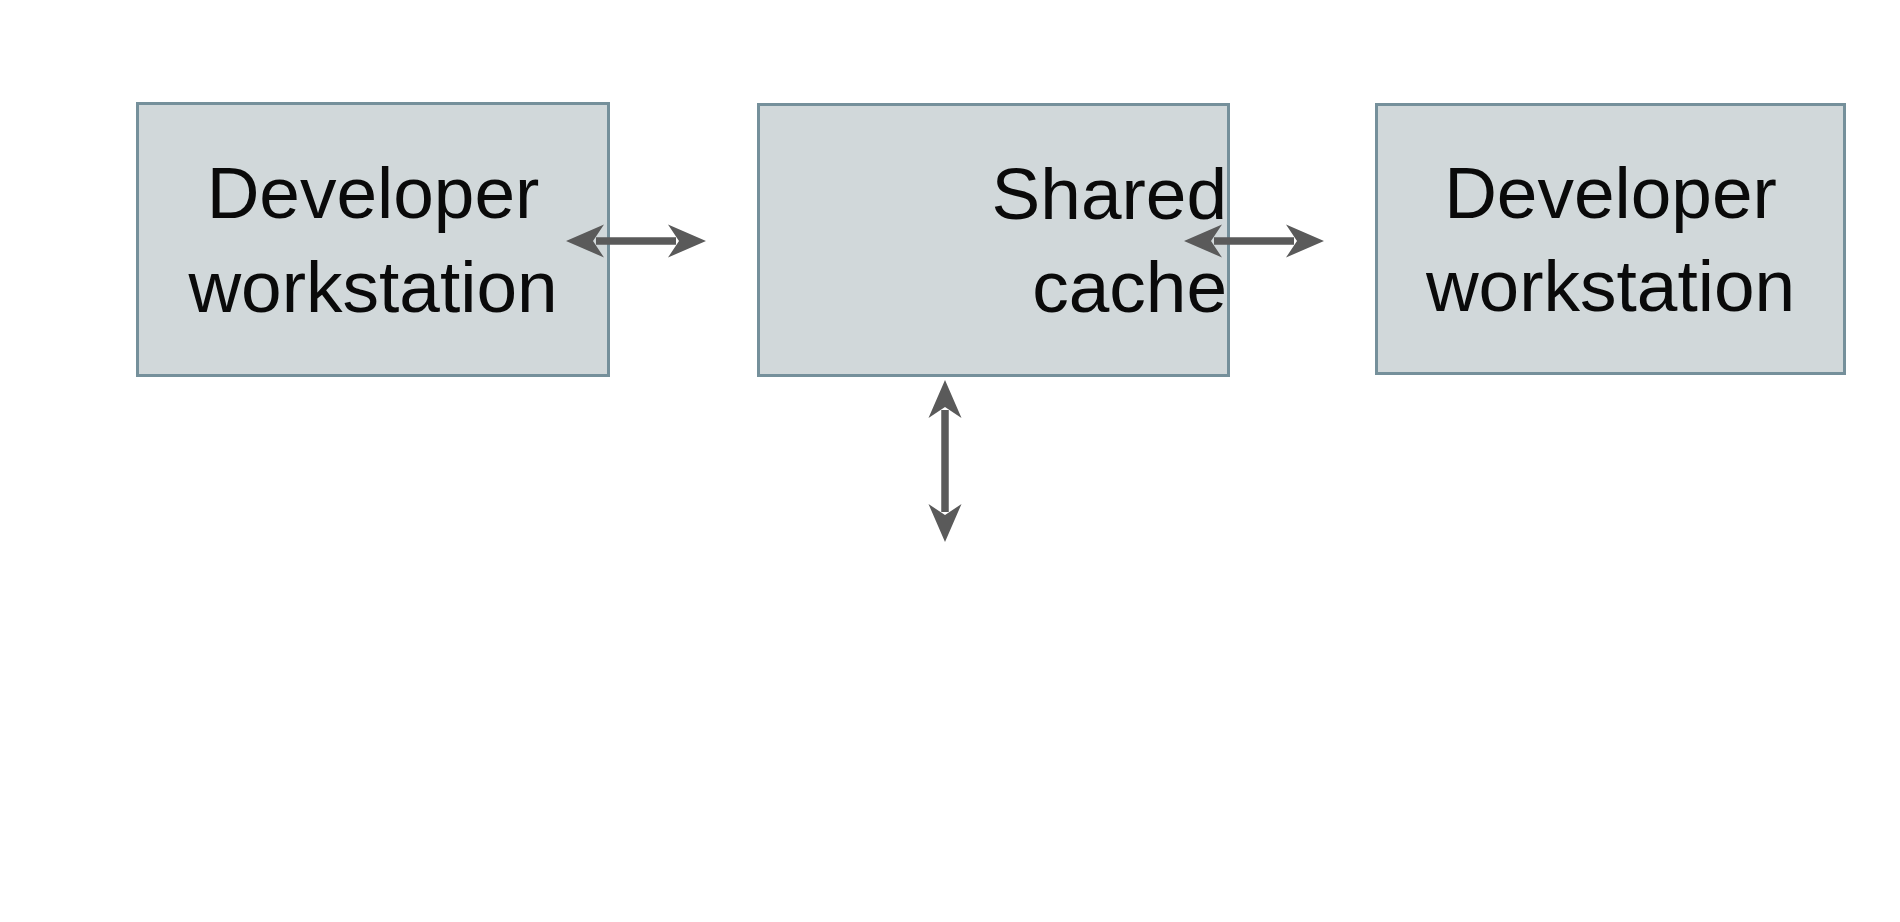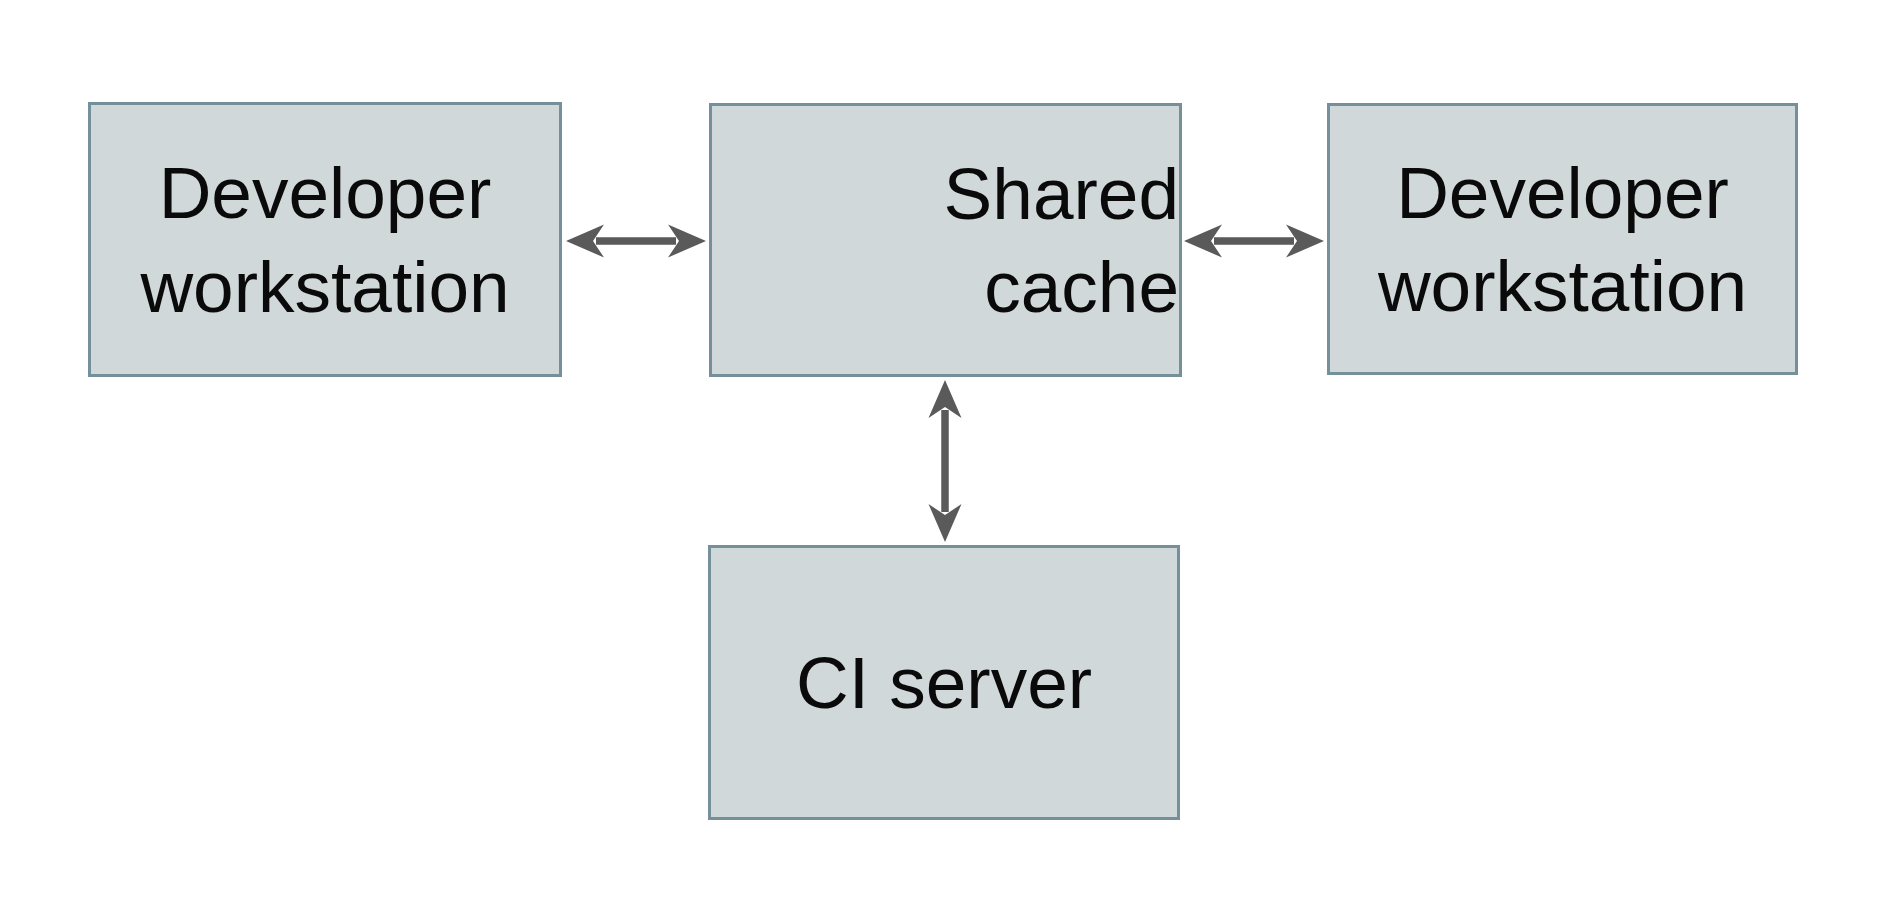--- a/index.html
+++ b/index.html
@@ -22,20 +22,21 @@
     border: 3px solid #75909b;
     display: flex;
     flex-direction: column;
     align-items: center;
     justify-content: center;
     text-align: center;
     color: #0a0a0a;
     font-size: 73px;
     line-height: 1.28;
     letter-spacing: 0px;
+    margin-left: 48px;
   }
   .node .line {
     display: block;
     white-space: nowrap;
   }
   .node-dev-left   { left: 88px;   top: 102px; width: 474px; height: 275px; }
   .node-shared     { left: 709px;  top: 103px; width: 473px; height: 274px; align-items: flex-end; }
   .node-dev-right  { left: 1327px; top: 103px; width: 471px; height: 272px; }
   .node-ci         { left: 708px;  top: 545px; width: 472px; height: 275px; }
   .overlay {
@@ -68,24 +69,20 @@
   <div class="node node-shared">
     <span class="line">Shared</span>
     <span class="line">cache</span>
   </div>
 
   <div class="node node-dev-right">
     <span class="line">Developer</span>
     <span class="line">workstation</span>
   </div>
 
-  <div class="node node-ci">
-    <span class="line">CI server</span>
-    <span class="line"></span>
-  </div>
 
   <svg class="overlay" viewBox="0 0 1900 922" aria-hidden="true">
 
     <g>
       <line class="connector-line" x1="596" y1="241" x2="676" y2="241"></line>
       <polygon class="connector-head" points="566,241 604,224.5 593,241 604,257.5"></polygon>
       <polygon class="connector-head" points="706,241 668,224.5 679,241 668,257.5"></polygon>
     </g>
 
     <g>

